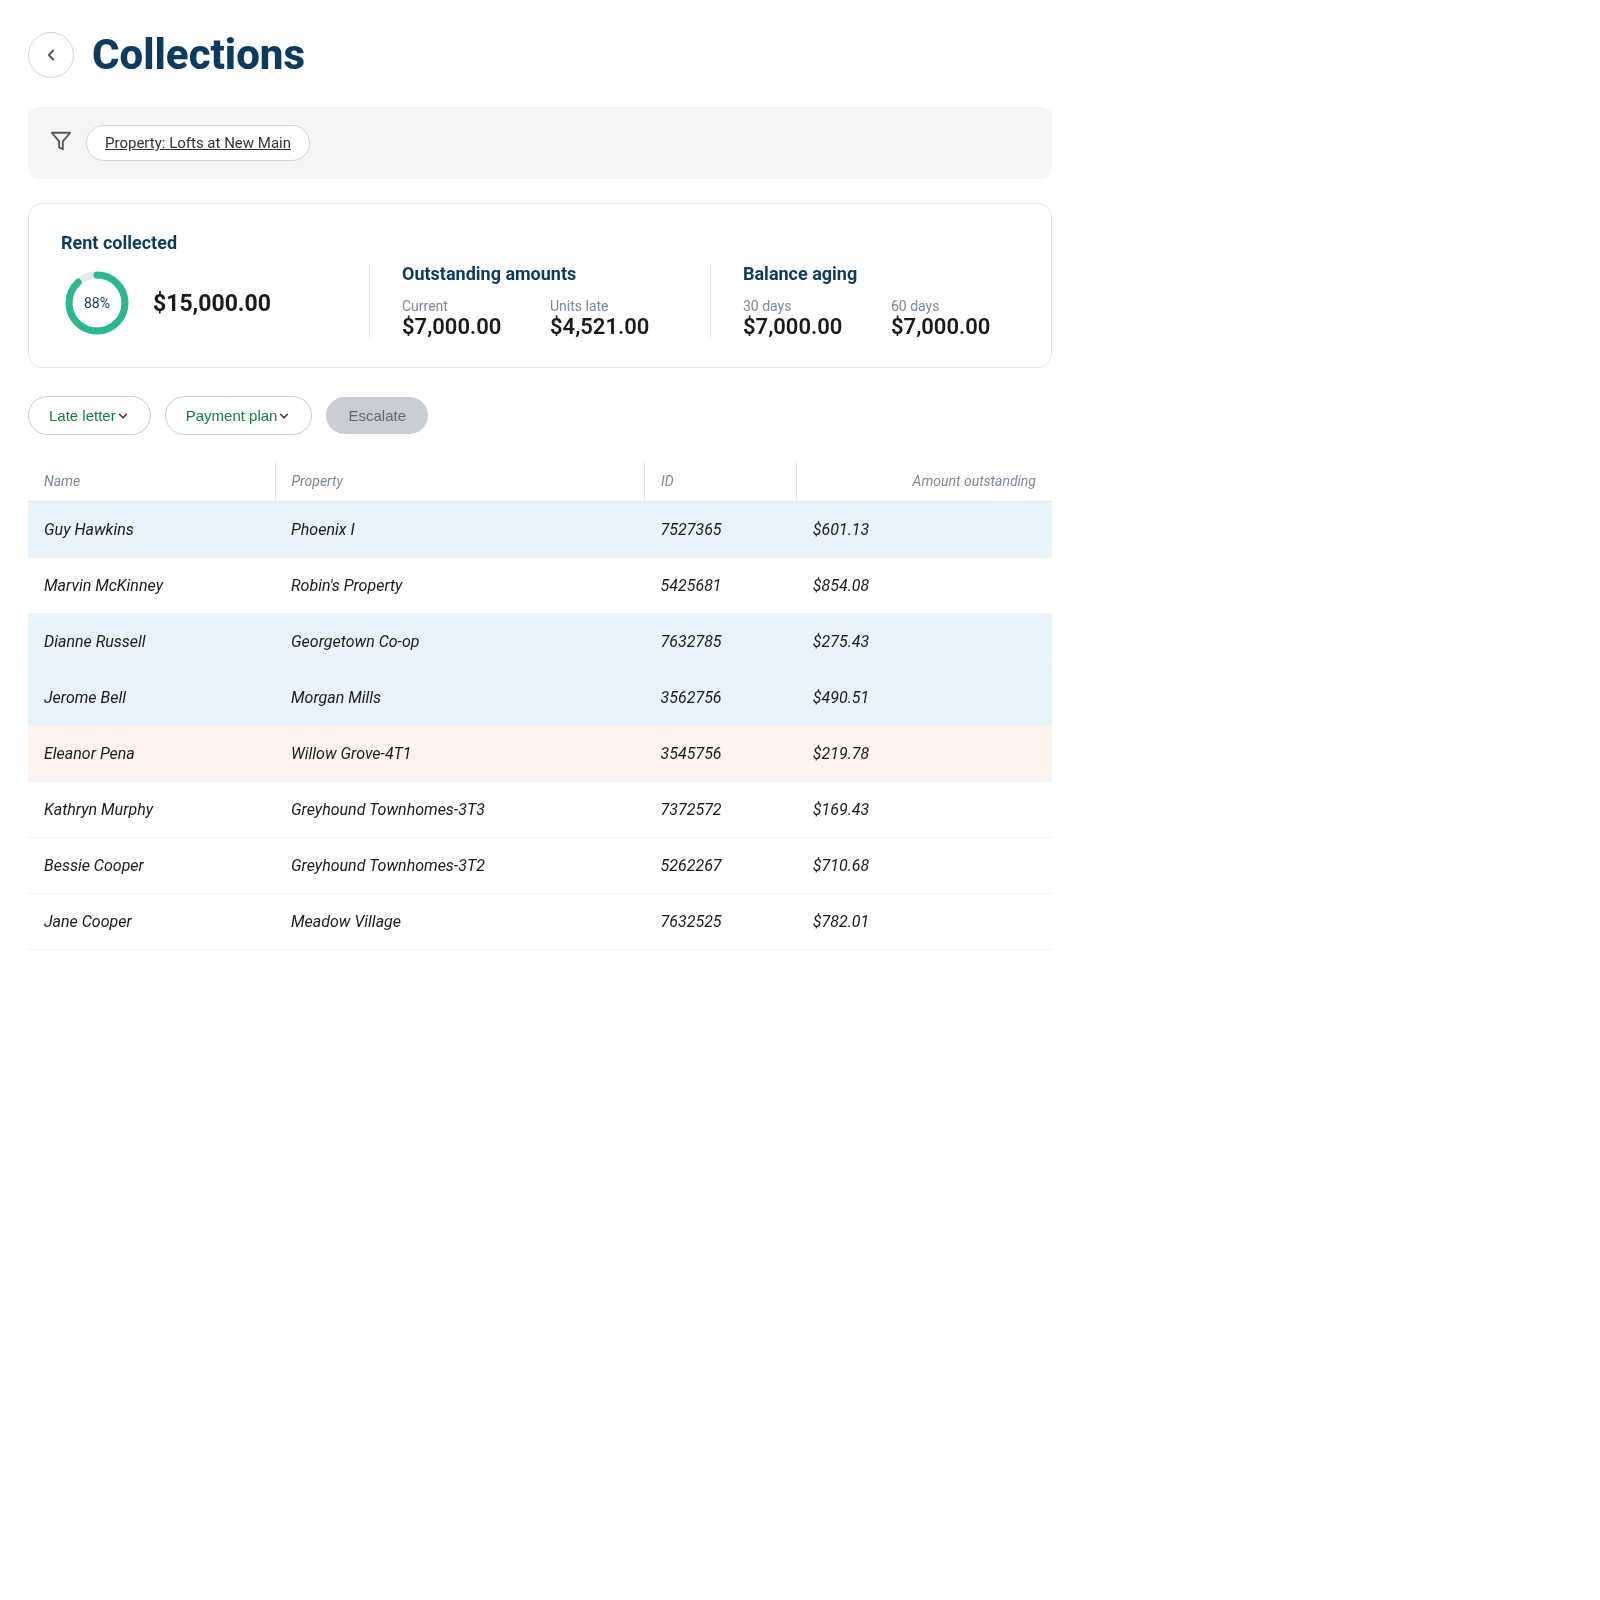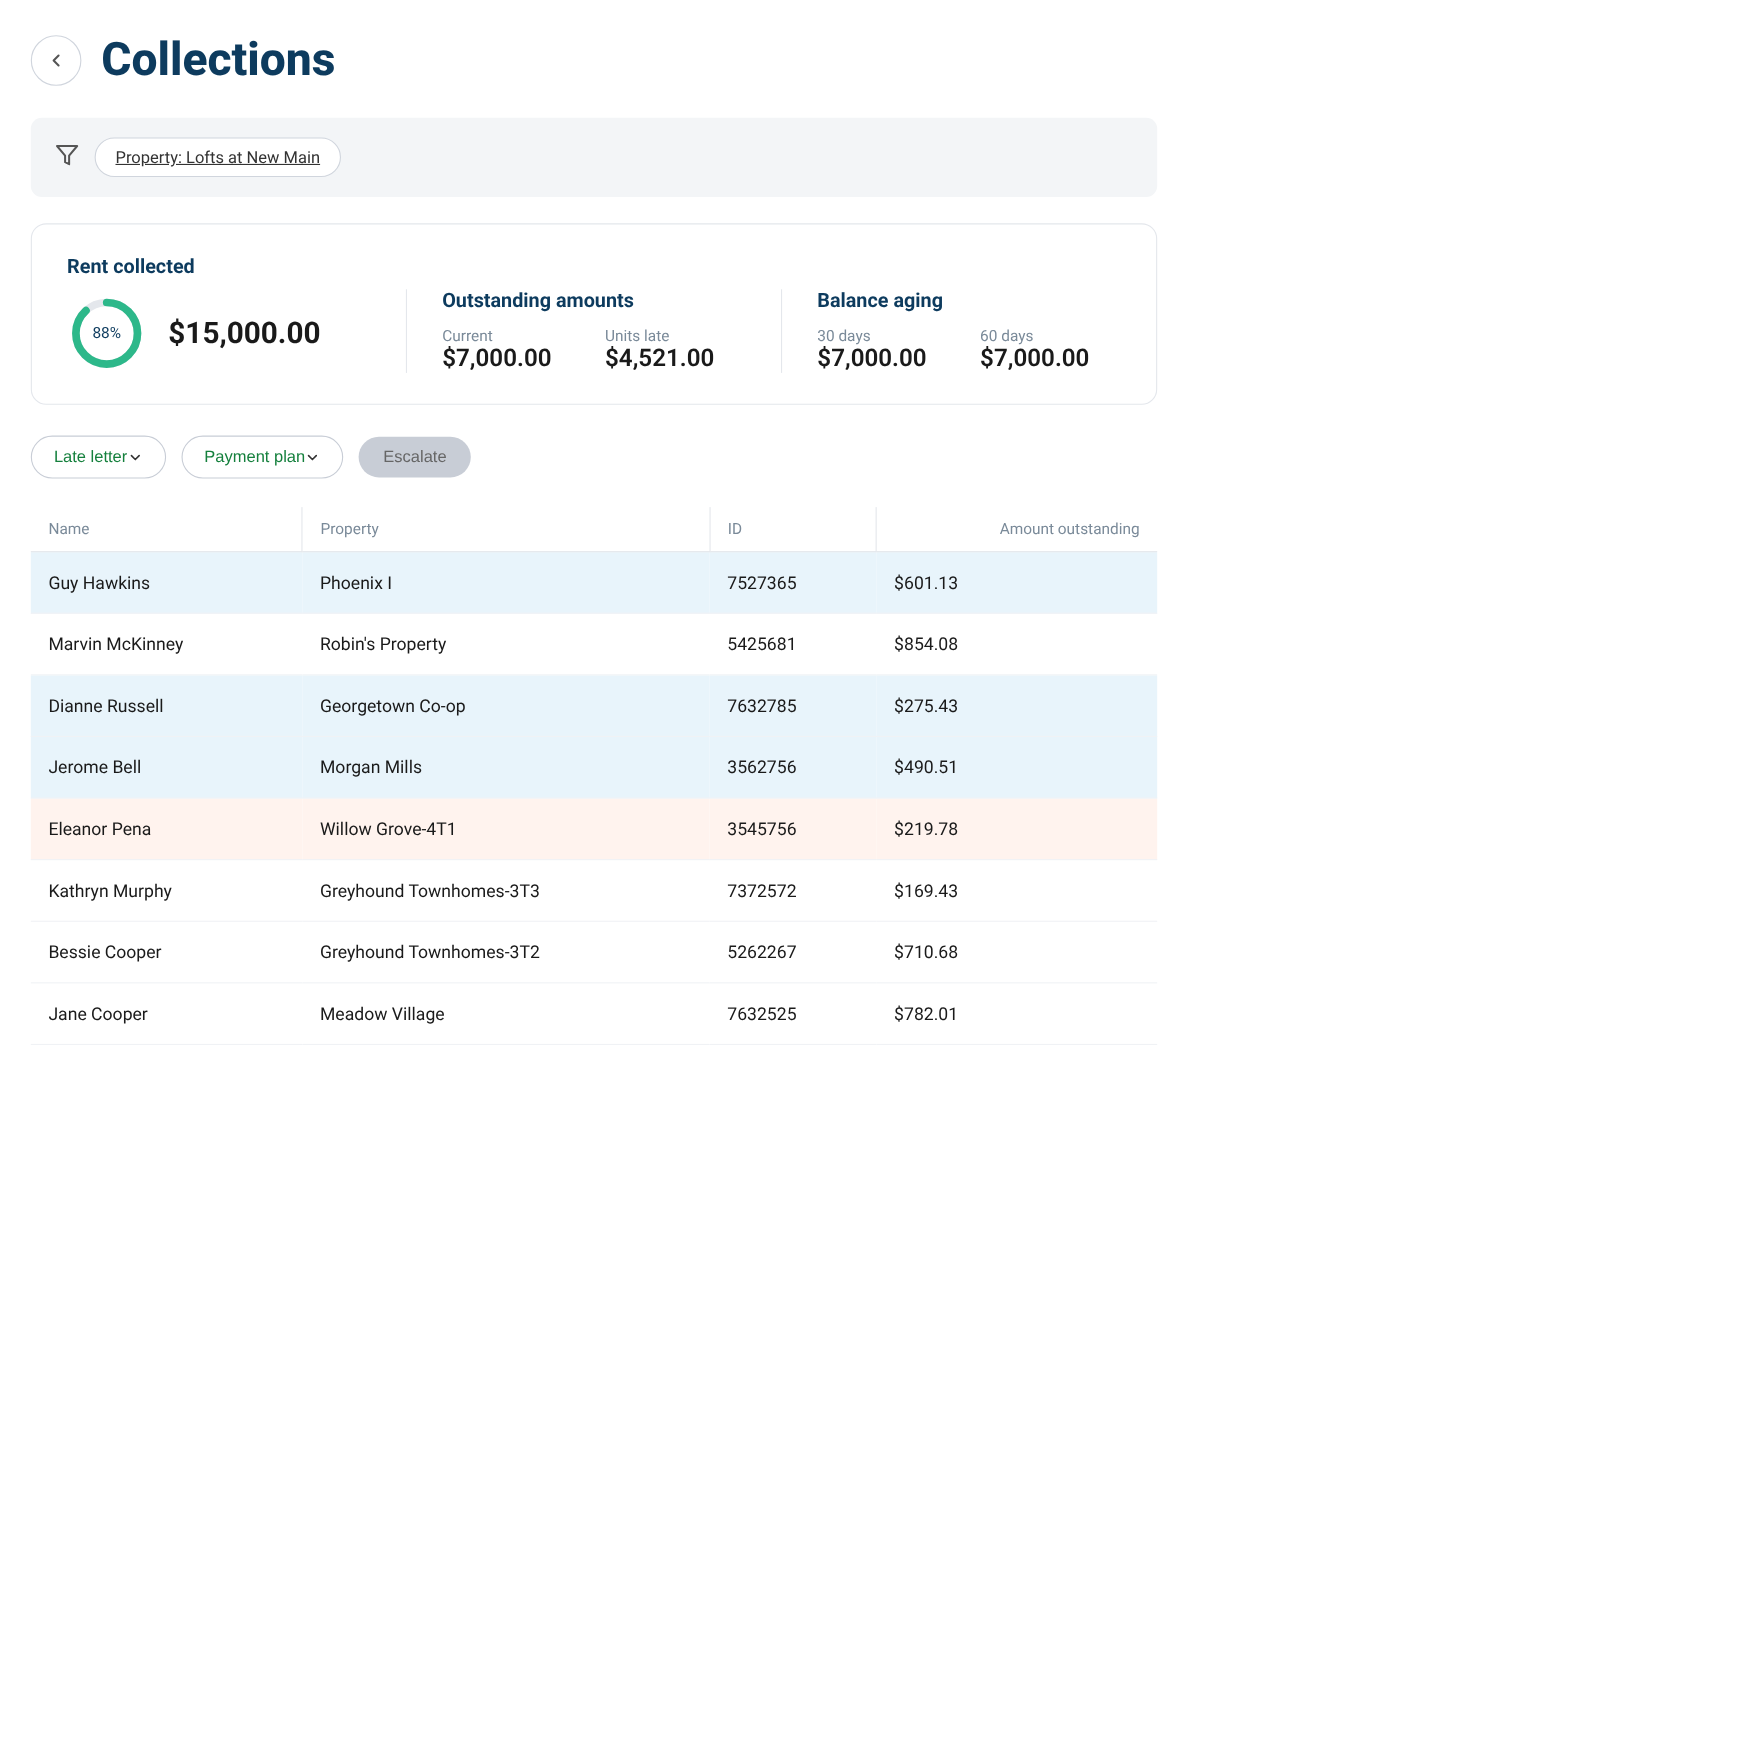--- a/index.html
+++ b/index.html
@@ -108,21 +108,21 @@
     .donut-wrapper .donut-label {
       position: absolute;
       top: 50%;
       left: 50%;
       transform: translate(-50%, -50%);
       font-size: 14px;
       font-weight: 400;
       color: #0d3b5e;
     }
     .rent-amount {
-      font-size: 27px;
+      font-size: 23px;
       font-weight: 700;
       color: #1a1a1a;
     }
     .outstanding-grid {
       display: grid;
       grid-template-columns: 1fr 1fr;
       gap: 6px 20px;
     }
     .outstanding-sublabel {
       font-size: 14px;
@@ -163,20 +163,21 @@
       cursor: pointer;
     }
 
     
     .table-container {
       width: 100%;
     }
     table {
       width: 100%;
       border-collapse: collapse;
+      font-style: italic;
     }
     thead tr th {
       text-align: left;
       padding: 12px 16px;
       font-size: 14px;
       font-weight: 400;
       color: #7a8a99;
       border-bottom: 1px solid #e4e7ec;
     }
     thead tr th.right { text-align: right; }

